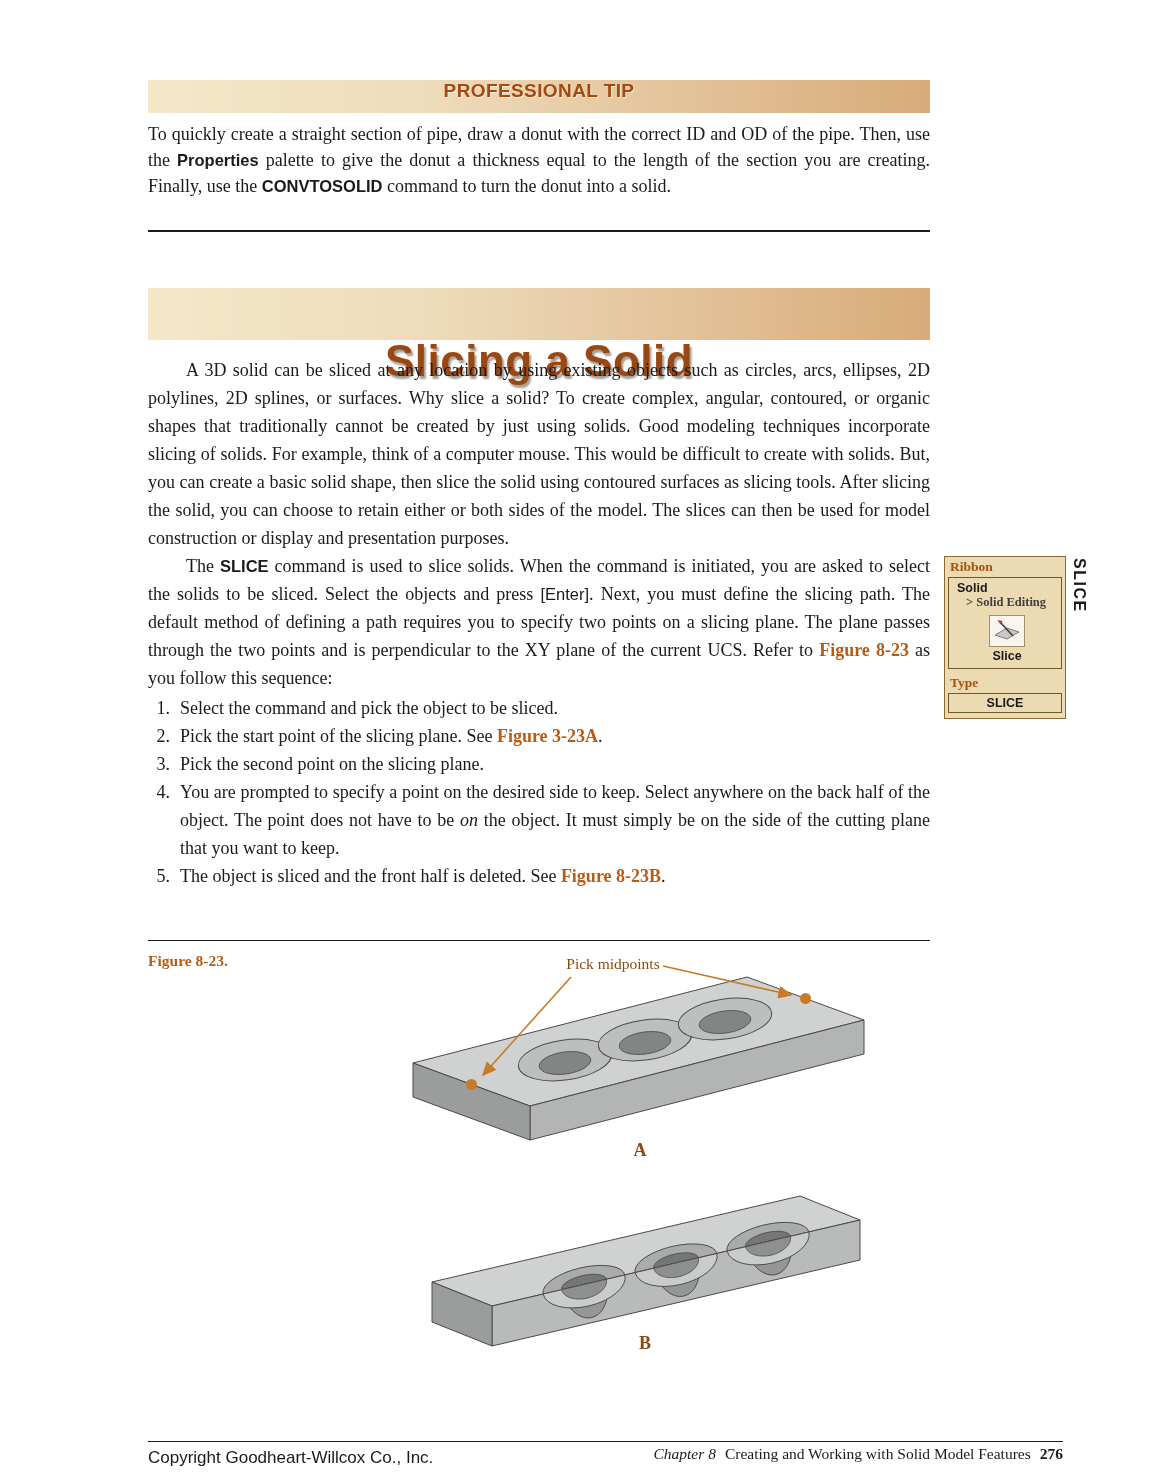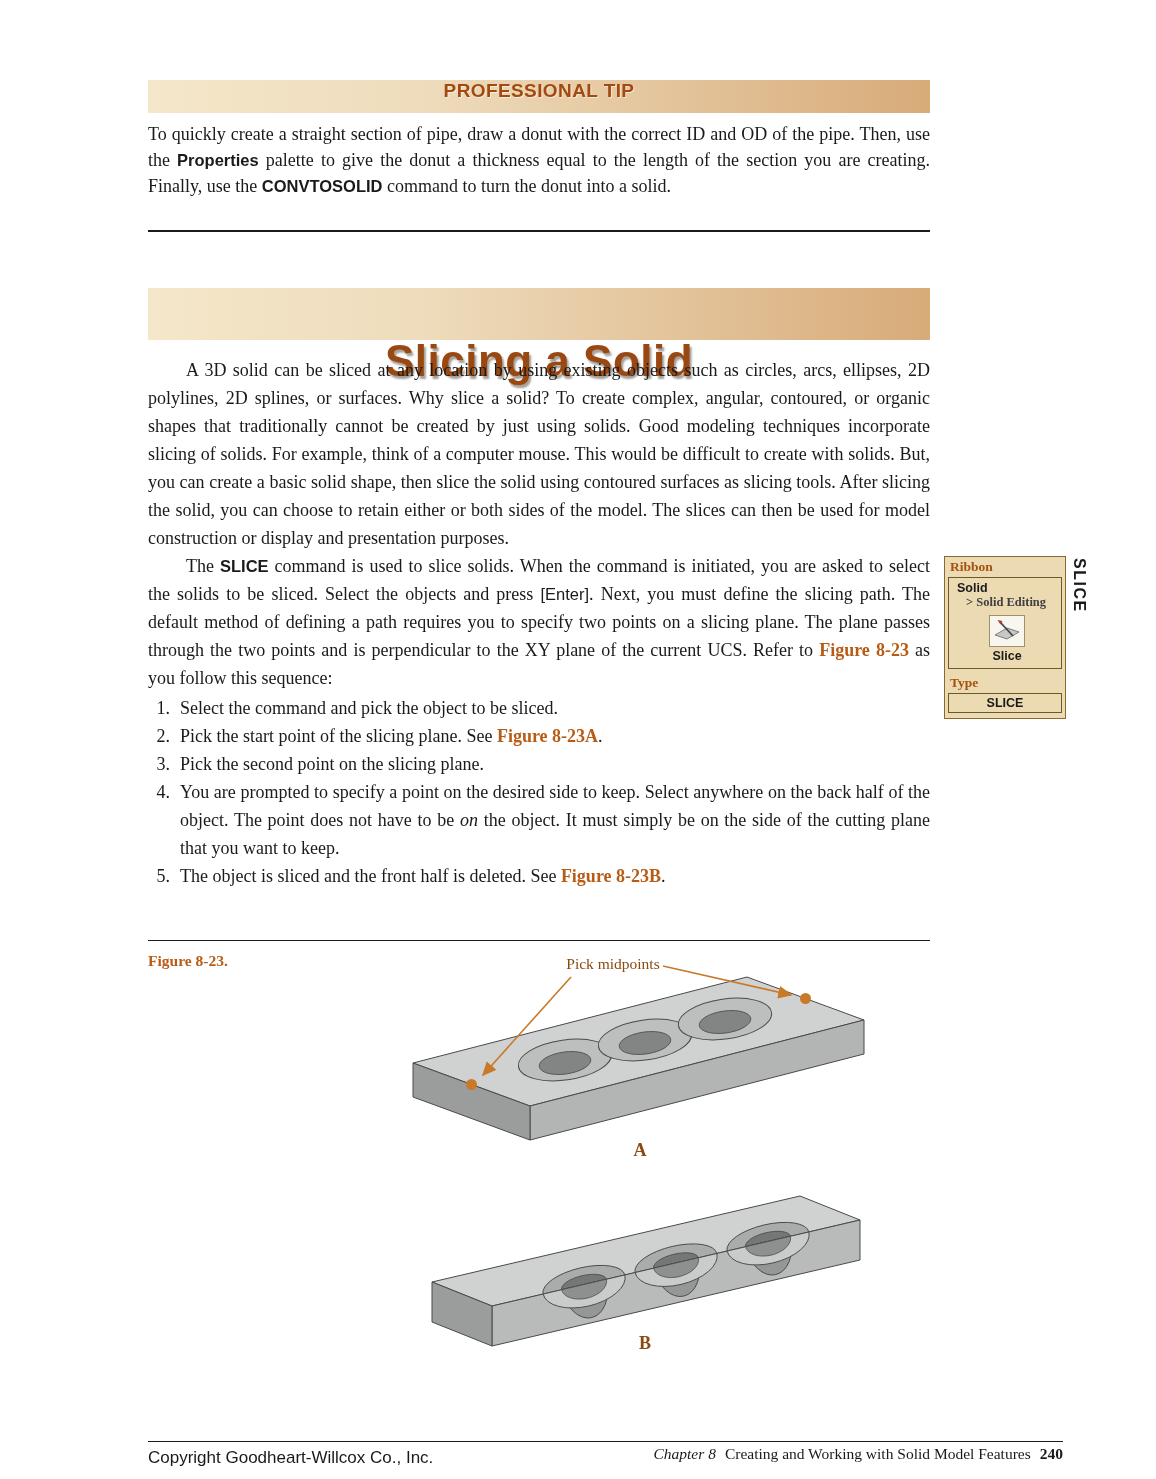--- a/index.html
+++ b/index.html
@@ -122,21 +122,21 @@
     <p>A 3D solid can be sliced at any location by using existing objects such as circles, arcs, ellipses, 2D polylines, 2D splines, or surfaces. Why slice a solid? To create complex, angular, contoured, or organic shapes that traditionally cannot be created by just using solids. Good modeling techniques incorporate slicing of solids. For example, think of a computer mouse. This would be difficult to create with solids. But, you can create a basic solid shape, then slice the solid using contoured surfaces as slicing tools. After slicing the solid, you can choose to retain either or both sides of the model. The slices can then be used for model construction or display and presentation purposes.</p>
     <p><span>The </span><span class="b-sans">SLICE</span><span> command is used to slice solids. When the command is initiated, you are asked to select the solids to be sliced. Select the objects and press </span><span class="key">[Enter]</span><span>. Next, you must define the slicing path. The default method of defining a path requires you to specify two points on a slicing plane. The plane passes through the two points and is perpendicular to the XY plane of the current UCS. Refer to </span><span class="figref">Figure 8-23</span><span> as you follow this sequence:</span></p>
 
     <div class="steps">
       <div class="step">
         <span class="step-num">1.</span>
         <span class="step-text">Select the command and pick the object to be sliced.</span>
       </div>
       <div class="step">
         <span class="step-num">2.</span>
-        <span class="step-text"><span>Pick the start point of the slicing plane. See </span><span class="figref">Figure 8-23A</span><span>.</span></span>
+        <span class="step-text"><span>Pick the start point of the slicing plane. See </span><span class="figref">Figure 3-23A</span><span>.</span></span>
       </div>
       <div class="step">
         <span class="step-num">3.</span>
         <span class="step-text">Pick the second point on the slicing plane.</span>
       </div>
       <div class="step">
         <span class="step-num">4.</span>
         <span class="step-text"><span>You are prompted to specify a point on the desired side to keep. Select anywhere on the back half of the object. The point does not have to be </span><span class="em">on</span><span> the object. It must simply be on the side of the cutting plane that you want to keep.</span></span>
       </div>
       <div class="step">
@@ -248,16 +248,16 @@
           <path d="M -23,0 A 23,14 0 0 0 23,0 Z" fill="#8d908f" stroke="#4a4a4a" stroke-width="0.7"></path>
         </g>
       </g>
     </svg>
   </div>
   <div class="fig-letter fig-letter-b">B</div>
 
   <div class="rule rule-foot"></div>
   <div class="foot-left">Copyright Goodheart-Willcox Co., Inc.</div>
   <div class="foot-right">
-    <span class="foot-chapter">Chapter 8</span><span>Creating and Working with Solid Model Features</span><span class="foot-page">240</span>
+    <span class="foot-chapter">Chapter 8</span><span>Creating and Working with Solid Model Features</span><span class="foot-page">276</span>
   </div>
 
 </div>
 
 </body></html>

